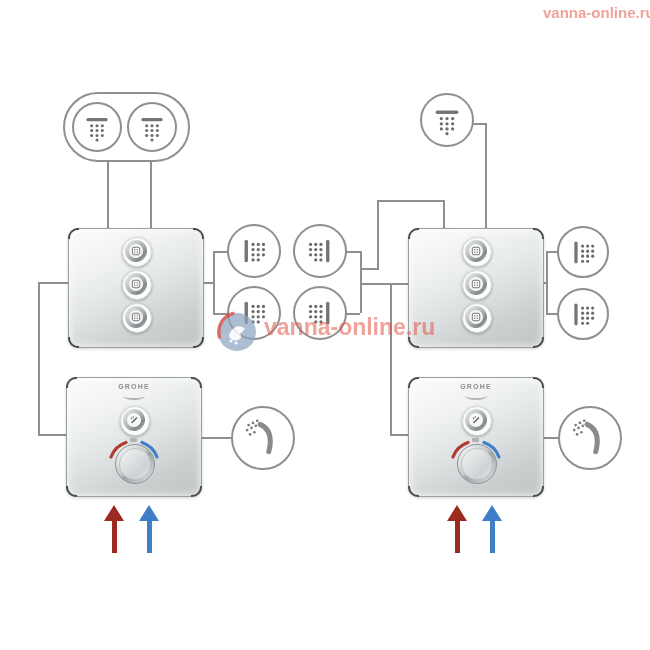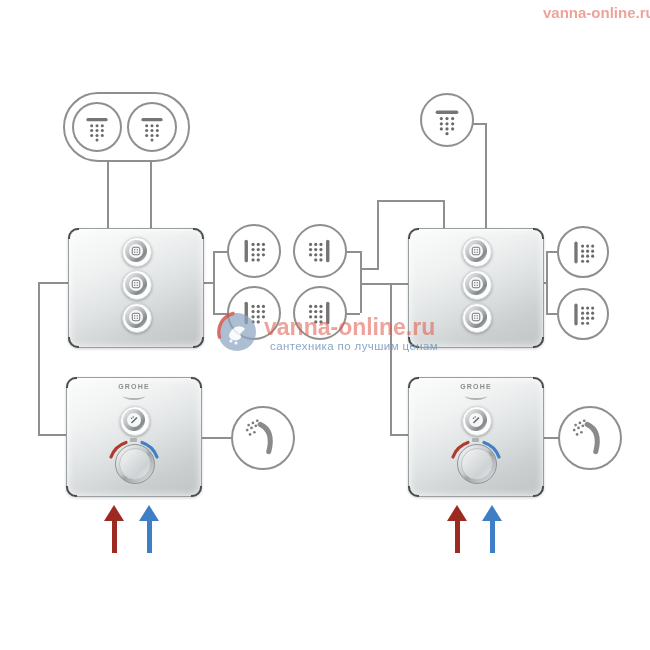--- a/index.html
+++ b/index.html
@@ -427,16 +427,15 @@
   <div class="arrowstem" style="left:490px;top:519px;height:34px;background:#3e7ec6;"></div>
 
   <svg style="position:absolute;left:216px;top:311px;opacity:.85;" width="42" height="42" viewBox="0 0 42 42">
     <circle cx="21" cy="21" r="19" fill="rgba(140,166,192,0.85)"></circle>
     <path d="M3.5 26 A19 19 0 0 1 17 2.5" stroke="rgba(210,72,60,0.9)" stroke-width="3.4" fill="none" stroke-linecap="round"></path>
     <path d="M13 24c3-9 12-11 16-6l-5 5c2 2 1 5-2 6-4 1.5-9-1-9-5z" fill="#ffffff" opacity="0.92"></path>
     <circle cx="15" cy="30" r="1.6" fill="#fff" opacity="0.9"></circle>
       <circle cx="20" cy="32" r="1.6" fill="#fff" opacity="0.9"></circle>
   </svg>
   <div class="wm-site" style="left:264px;top:314px;font-size:23px;">vanna-online.ru</div>
-  <div class="wm-tag" style="left:270px;top:340px;font-size:11.5px;letter-spacing:.4px;">сантехника по лучшим ценам</div>
   <div class="wm-site" style="left:543px;top:4px;font-size:15px;white-space:nowrap;">vanna-online.ru</div>
 
 </div>
 
 </body></html>

